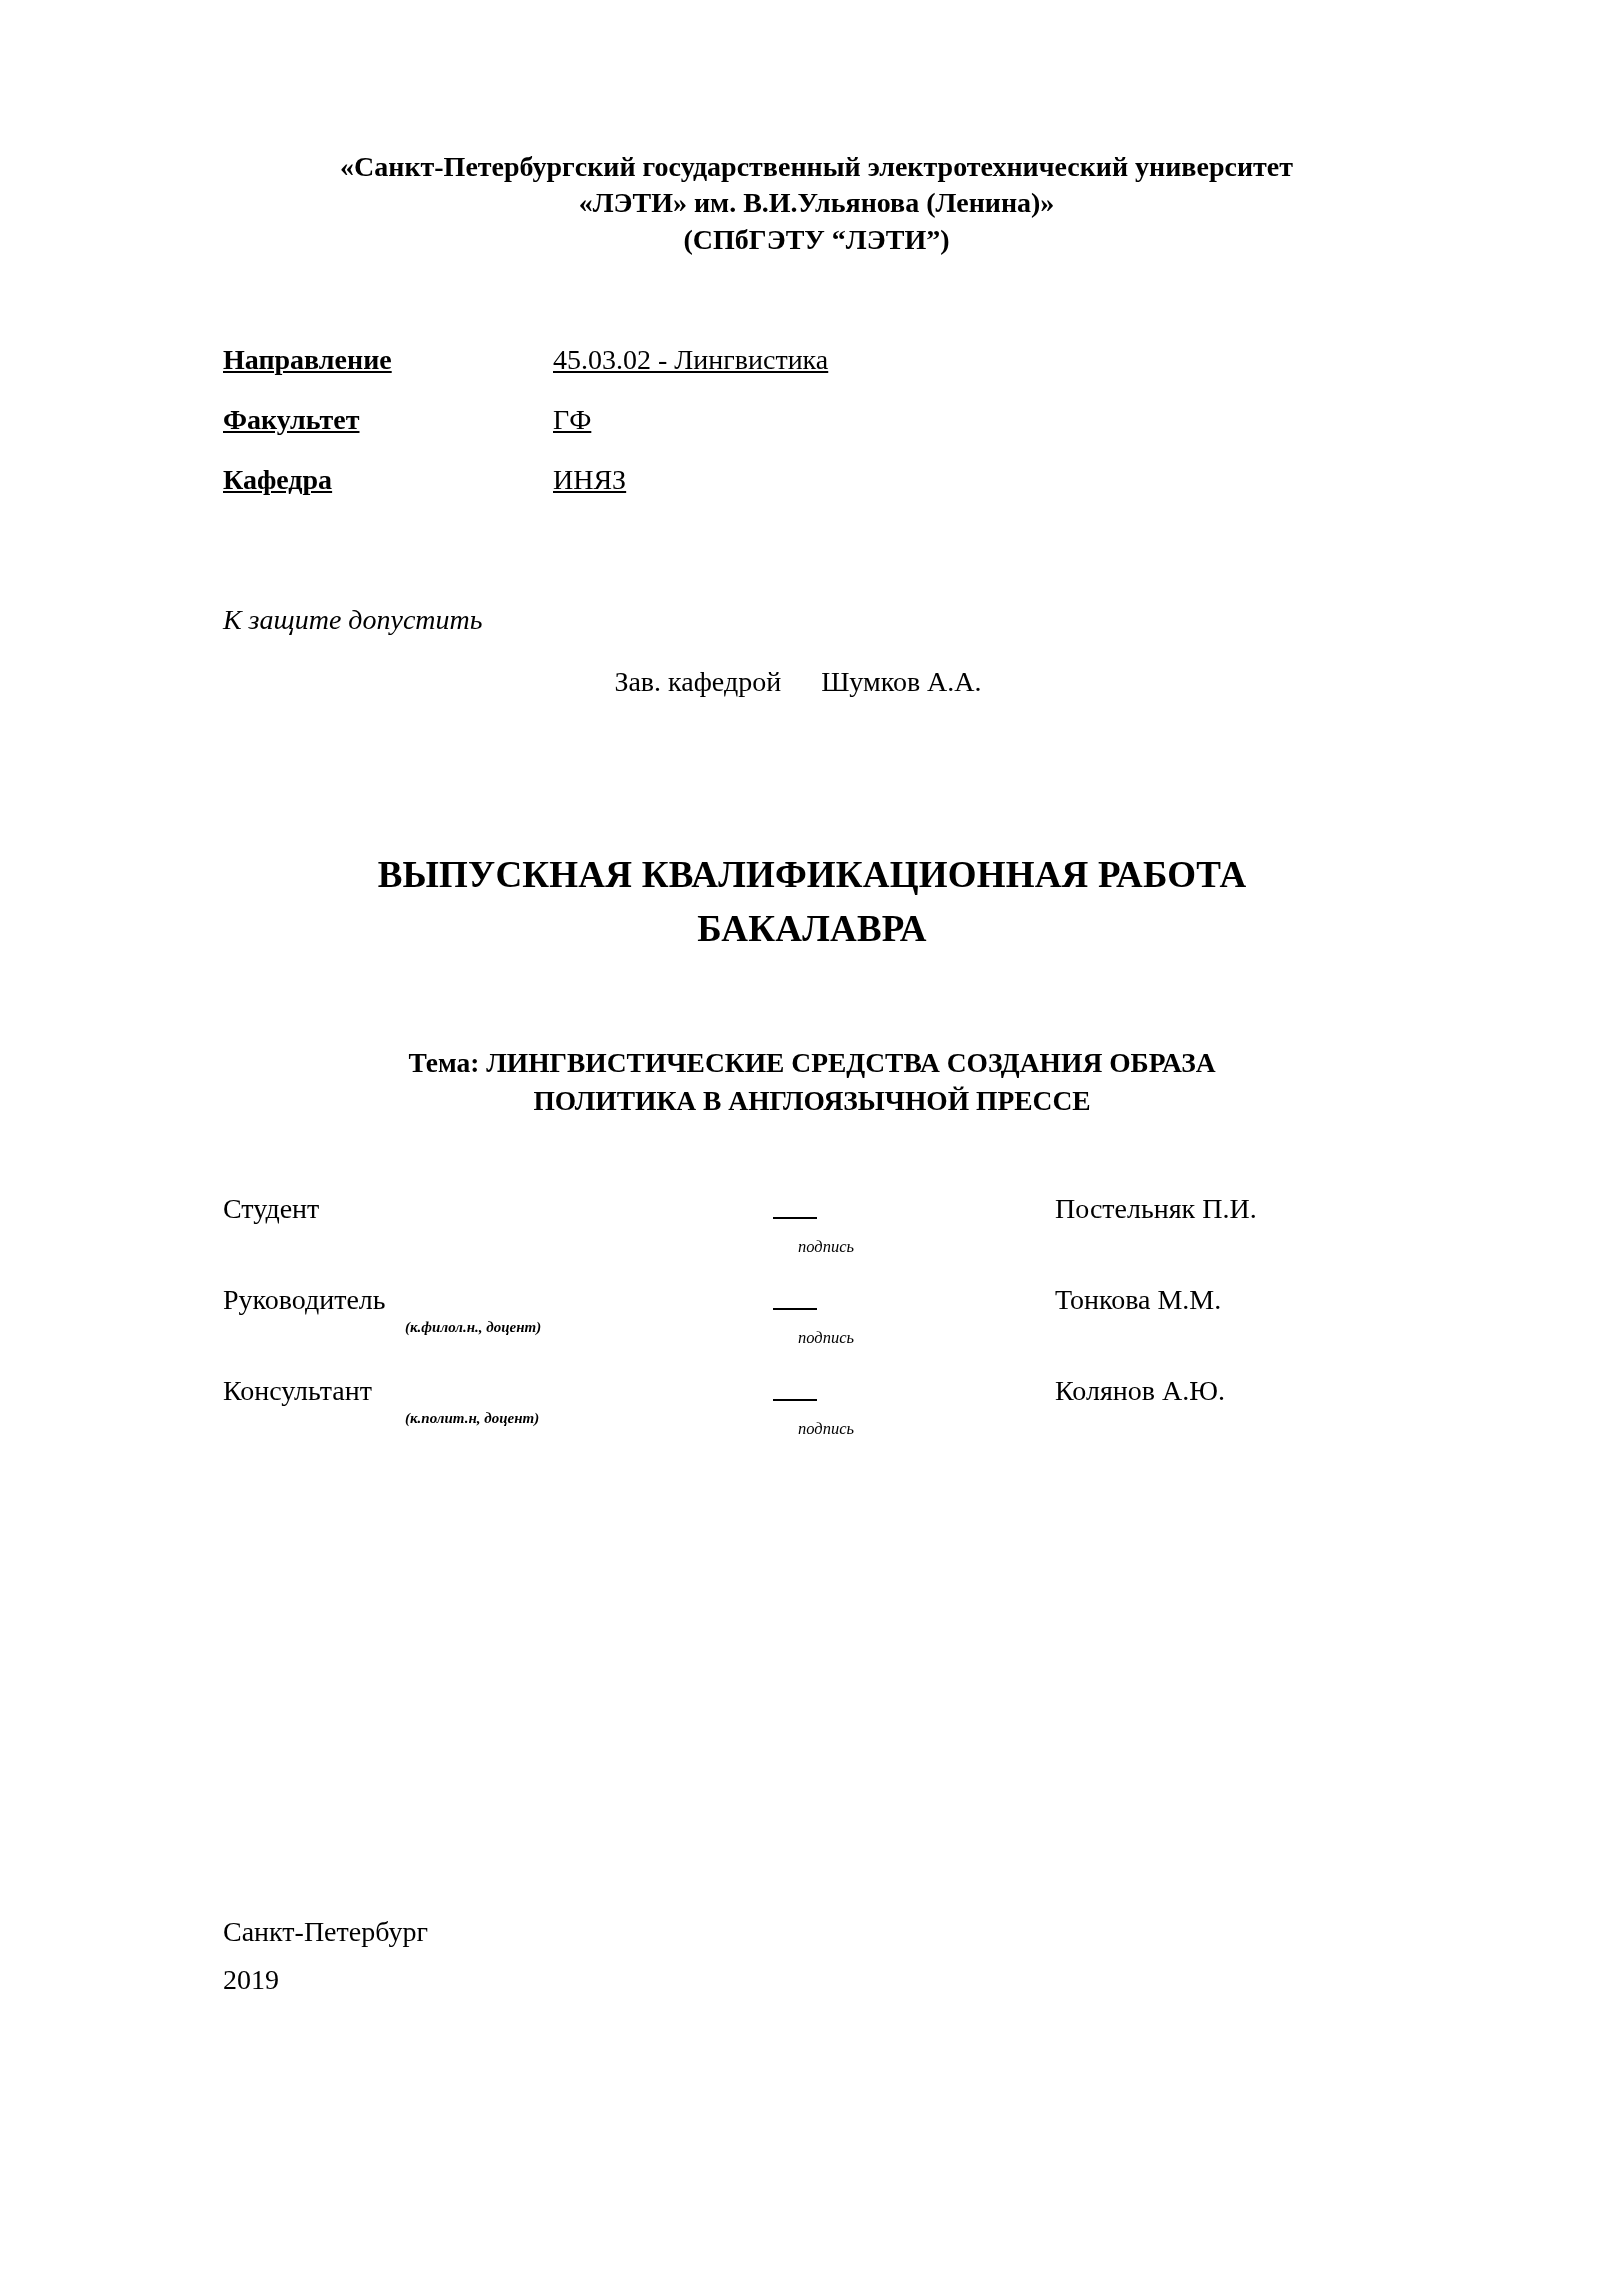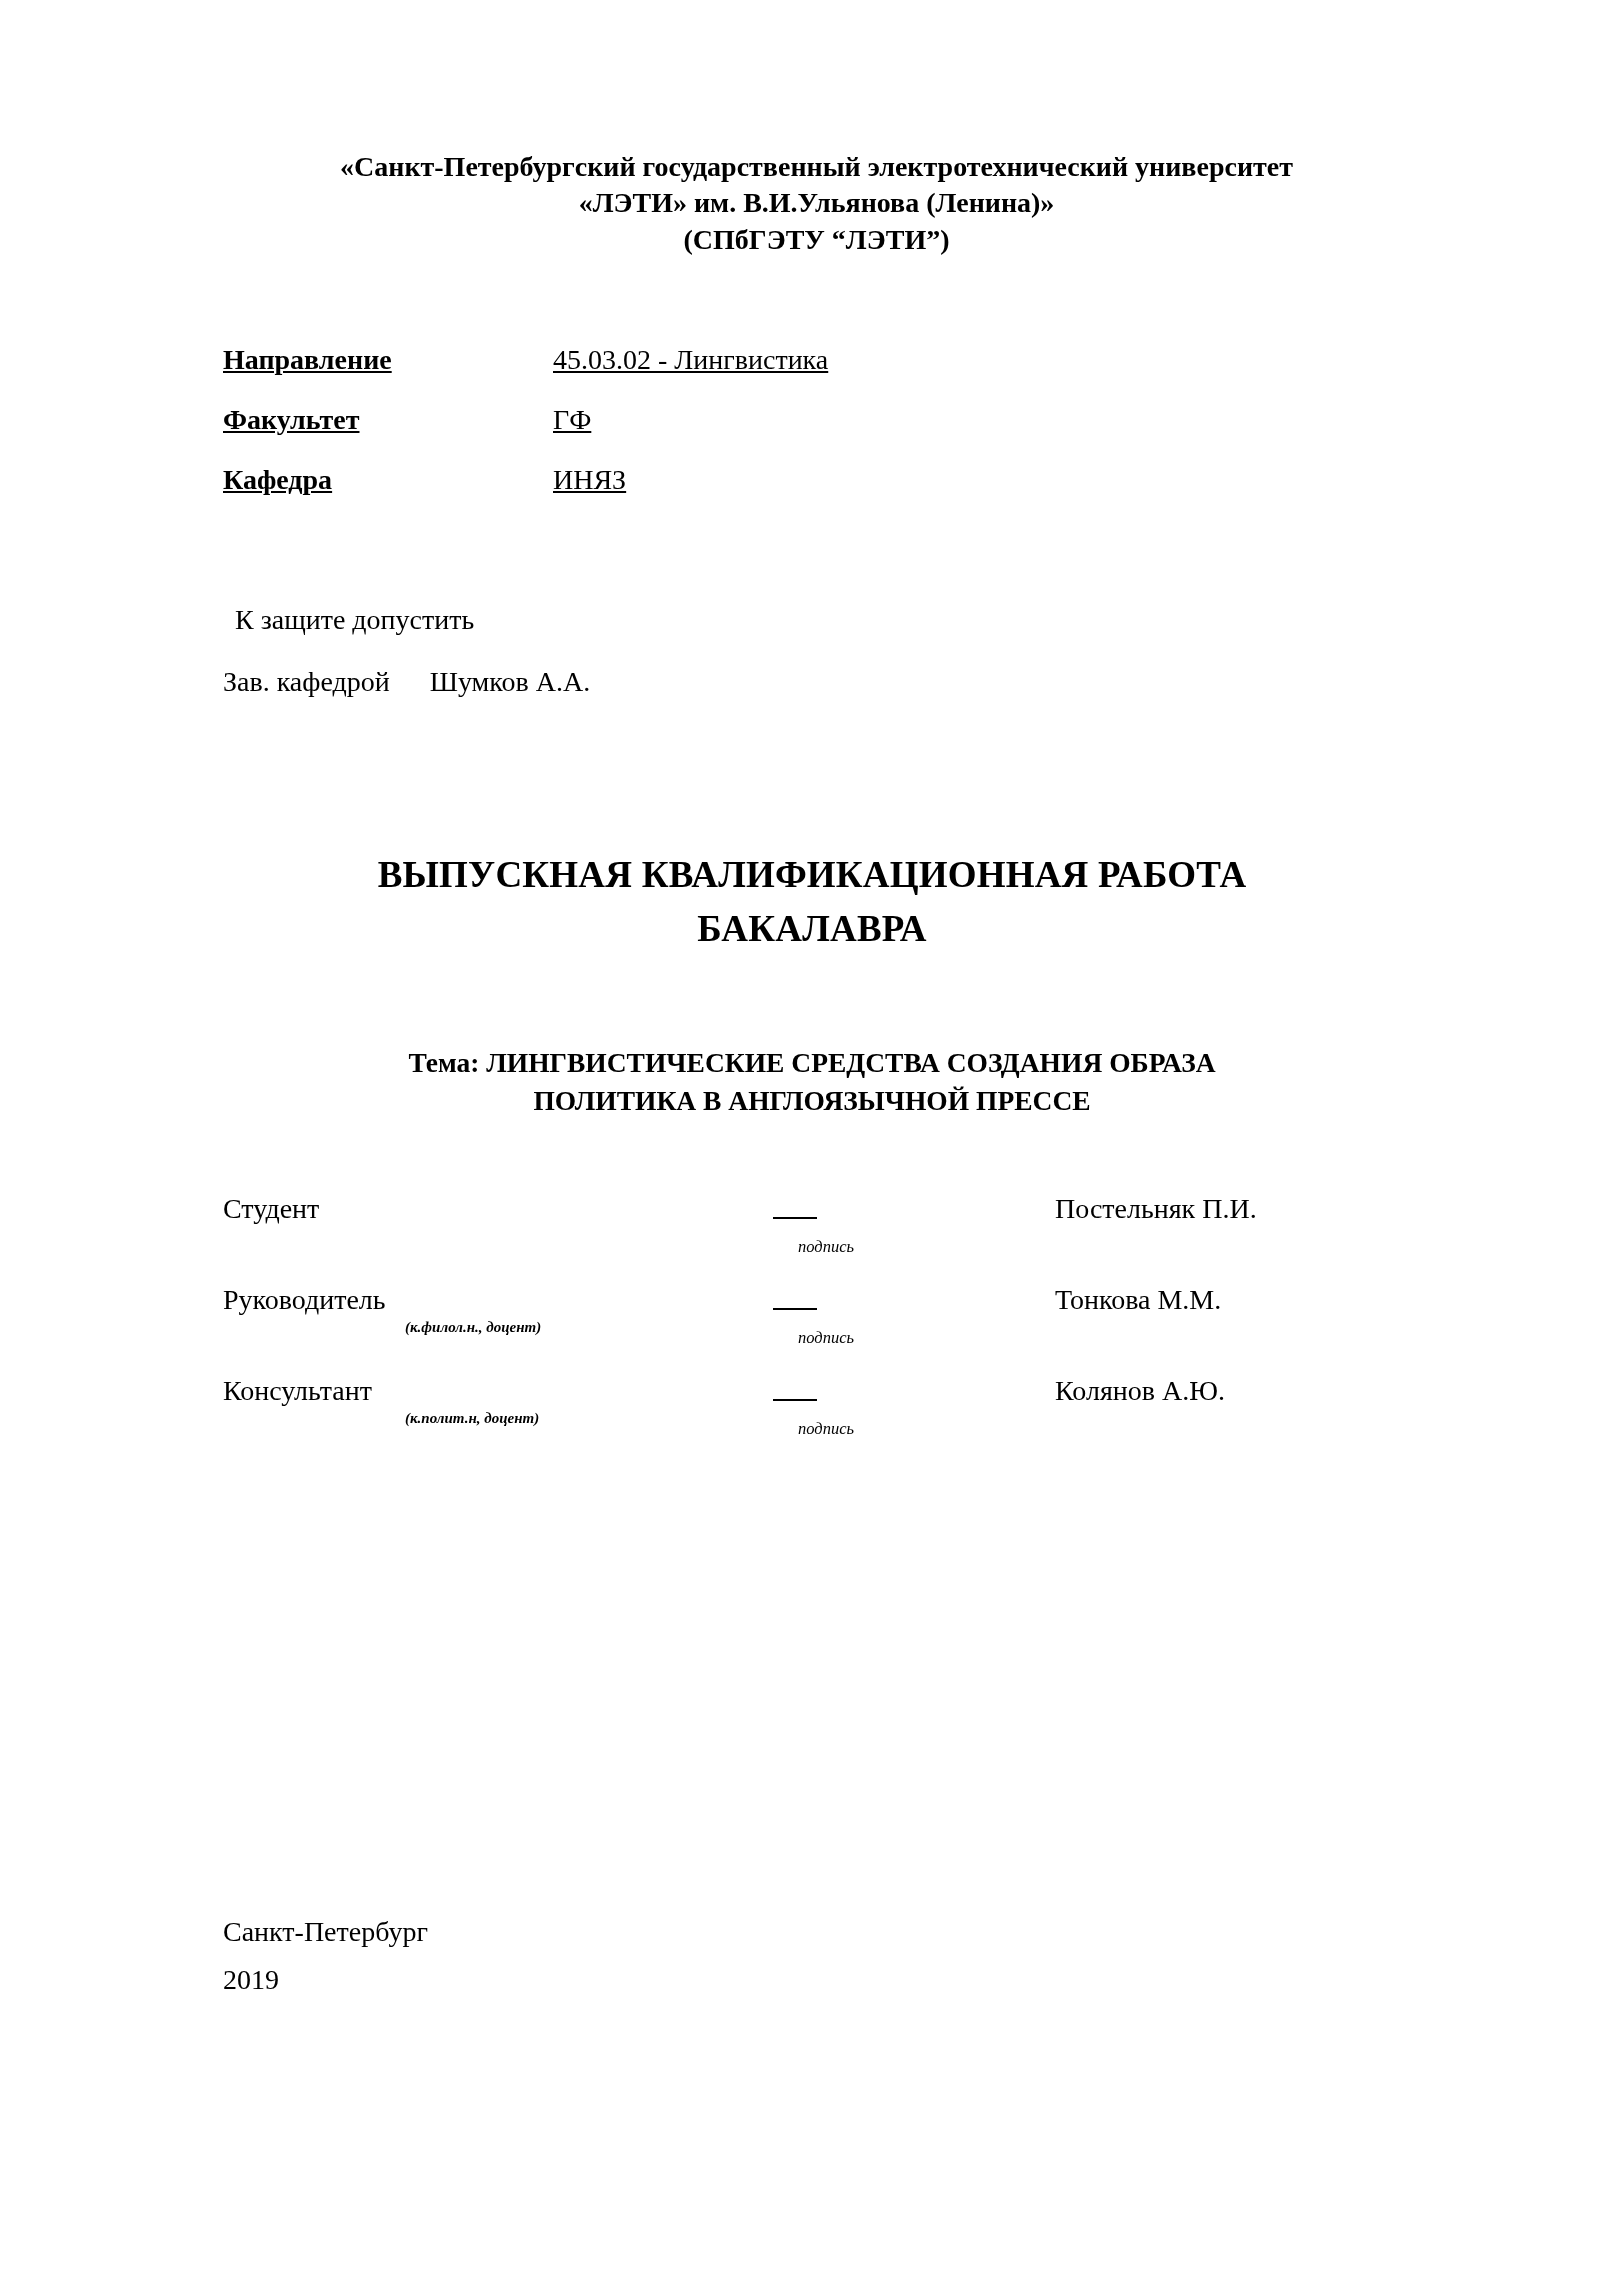--- a/index.html
+++ b/index.html
@@ -63,27 +63,27 @@
   }
 
   
   .admit {
     position: absolute;
     left: 223px;
     top: 604px;
     width: 1178px;
   }
   .admit-title {
+    font-style: italic;
     font-size: 28px;
     margin-bottom: 30px;
-    margin-left: 12px;
   }
   .admit-row {
     display: flex;
-    justify-content: flex-start;
+    justify-content: center;
     align-items: baseline;
     font-size: 28px;
     gap: 40px;
   }
   .admit-left { }
   .admit-right { padding-right: 28px; }
 
   
   .main-title {
     position: absolute;

